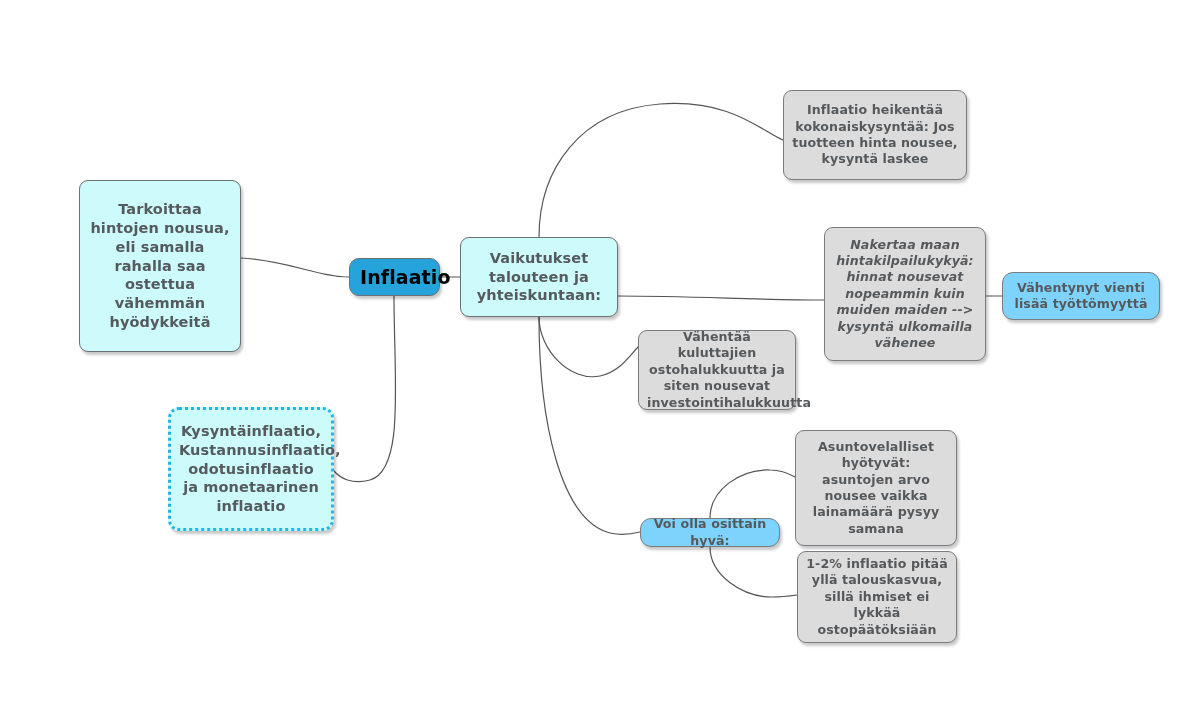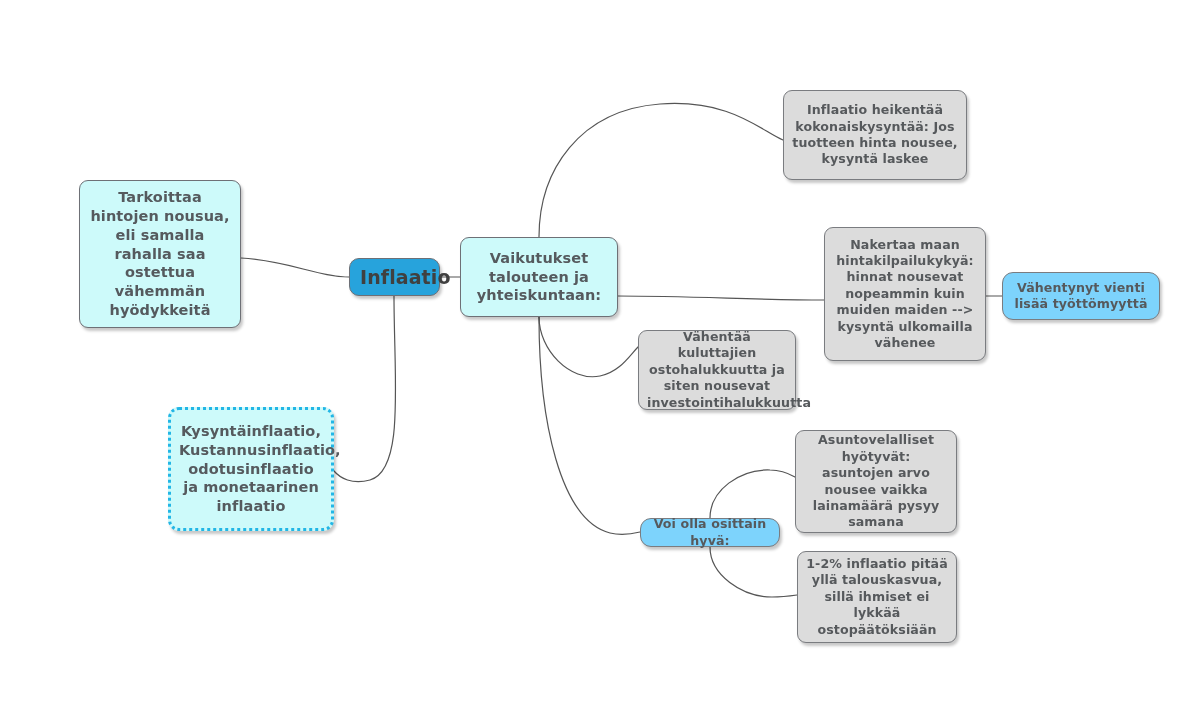--- a/index.html
+++ b/index.html
@@ -42,21 +42,21 @@
     padding: 4px 8px;
   }
   .node-inner {
     width: 100%;
     white-space: pre-line;
   }
   
   .node-root {
     background: #27A3DC;
     border: 1px solid #6E7076;
-    color: #404040;
+    color: #000000;
     font-size: 19px;
     border-radius: 10px;
     padding: 3px 10px;
   }
   
   .node-cyan {
     background: #CDFAFA;
     border: 1px solid #6E7076;
     color: #555a5e;
     font-size: 14.5px;
@@ -100,53 +100,53 @@
         <path d="M 982,296 L 1002,296" stroke="#555555"></path>
         <path d="M 710,518 C 710,490 740,469 770,470 C 780,470 788,473 795,477" stroke="#555555"></path>
         <path d="M 710,547 C 710,575 742,597 772,597 C 782,597 790,596 797,595" stroke="#555555"></path>
       </g>
   </svg>
 
   <div class="node node-root" style="left:349px; top:258px; width:91px; height:38px;">
     <span class="node-inner">Inflaatio</span>
   </div>
 
-  <div class="node node-cyan" style="left:79px; top:180px; width:162px; height:148px;">
+  <div class="node node-cyan" style="left:79px; top:180px; width:162px; height:172px;">
     <span class="node-inner">Tarkoittaa hintojen nousua, eli samalla rahalla saa ostettua vähemmän hyödykkeitä</span>
   </div>
 
   <div class="node node-cyan-dashed" style="left:168px; top:407px; width:166px; height:124px;">
     <span class="node-inner">Kysyntäinflaatio, Kustannusinflaatio, odotusinflaatio ja monetaarinen inflaatio</span>
   </div>
 
   <div class="node node-cyan" style="left:460px; top:237px; width:158px; height:80px;">
     <span class="node-inner">Vaikutukset talouteen ja yhteiskuntaan:</span>
   </div>
 
   <div class="node node-gray" style="left:783px; top:90px; width:184px; height:90px;">
     <span class="node-inner">Inflaatio heikentää kokonaiskysyntää: Jos tuotteen hinta nousee, kysyntä laskee</span>
   </div>
 
-  <div class="node node-gray" style="left:824px; top:227px; width:162px; height:134px;">
+  <div class="node node-gray" style="left:824px; top:227px; width:162px; height:134px;font-style:italic;">
     <span class="node-inner">Nakertaa maan hintakilpailukykyä: hinnat nousevat nopeammin kuin muiden maiden --&gt; kysyntä ulkomailla vähenee</span>
   </div>
 
   <div class="node node-gray-small" style="left:1002px; top:272px; width:158px; height:48px;">
     <span class="node-inner">Vähentynyt vienti lisää työttömyyttä</span>
   </div>
 
   <div class="node node-gray" style="left:638px; top:330px; width:158px; height:80px;">
     <span class="node-inner">Vähentää kuluttajien ostohalukkuutta ja siten nousevat investointihalukkuutta</span>
   </div>
 
   <div class="node node-gray-small" style="left:640px; top:518px; width:140px; height:29px;">
     <span class="node-inner">Voi olla osittain hyvä:</span>
   </div>
 
-  <div class="node node-gray" style="left:795px; top:430px; width:162px; height:103px;">
+  <div class="node node-gray" style="left:795px; top:430px; width:162px; height:116px;">
     <span class="node-inner">Asuntovelalliset hyötyvät: asuntojen arvo nousee vaikka lainamäärä pysyy samana</span>
   </div>
 
   <div class="node node-gray" style="left:797px; top:551px; width:160px; height:92px;">
     <span class="node-inner">1-2% inflaatio pitää yllä talouskasvua, sillä ihmiset ei lykkää ostopäätöksiään</span>
   </div>
 
 </div>
 
 </body></html>

